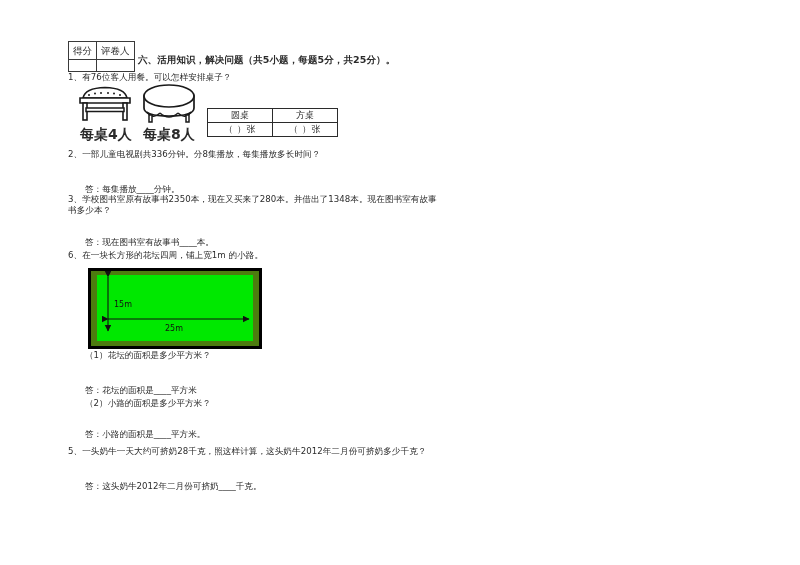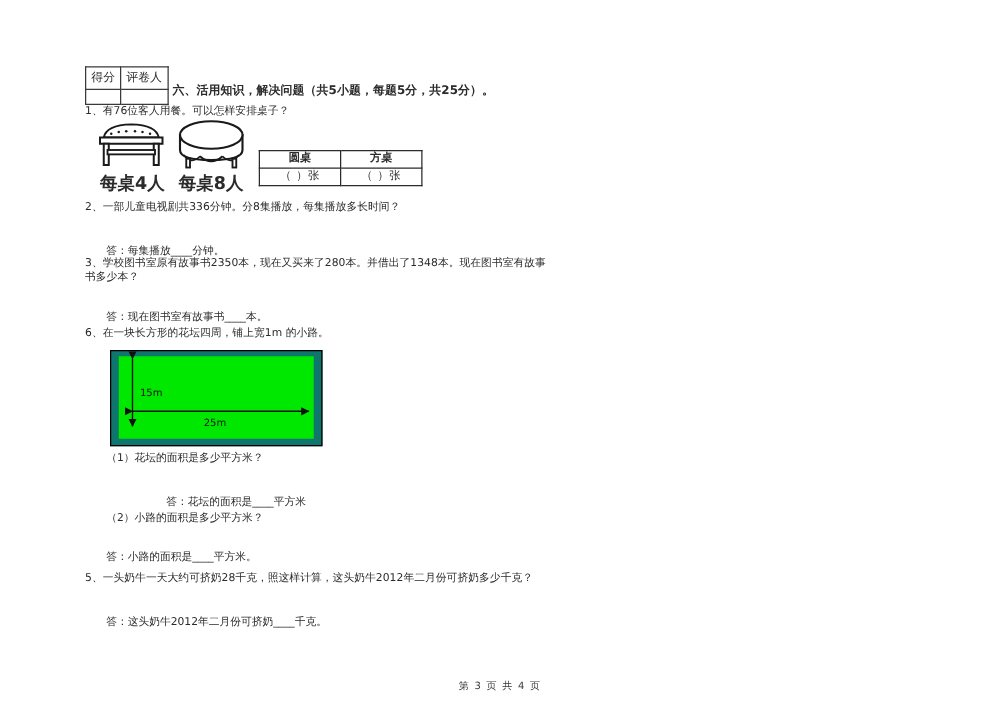--- a/index.html
+++ b/index.html
@@ -10,21 +10,21 @@
   body {
     width: 800px;
     height: 565px;
     position: relative;
     font-family: "DejaVu Sans", "Liberation Sans", sans-serif;
     color: #2b2b2b;
     overflow: hidden;
   }
   .page {
     position: absolute;
-    left: 0; top: 12px;
+    left: 0; top: 0;
     width: 800px; height: 402px;
   }
 
   
   .score-table {
     position: absolute;
     left: 68px;
     top: 41px;
     border-collapse: collapse;
   }
@@ -96,36 +96,36 @@
     border-collapse: collapse;
   }
   .q1-table td {
     border: 1px solid #2b2b2b;
     font-size: 9px;
     text-align: center;
     width: 64px;
     height: 13px;
     padding: 0;
     line-height: 13px;
-    font-weight: bold;
+    font-weight: normal;
   }
   .q1-table td.cell-val {
     font-weight: normal;
     letter-spacing: 0.5px;
   }
 
   
   .bed-box {
     position: absolute;
     left: 88px;
     top: 268px;
     width: 168px;
     height: 75px;
-    border: 1px solid #000000;
-    background: #0f766e;
+    border: 3px solid #000000;
+    background: #4d7c0f;
   }
   .bed-green {
     position: absolute;
     left: 6px;
     top: 4px;
     width: 156px;
     height: 66px;
     background: #00e800;
   }
   .bed-svg { position: absolute; left: 0; top: 0; }
@@ -236,22 +236,21 @@
 
       <line x1="17" y1="6" x2="17" y2="60" stroke="#111" stroke-width="1.1" marker-start="url(#ar)" marker-end="url(#ar)"></line>
 
       <line x1="17" y1="48" x2="158" y2="48" stroke="#111" stroke-width="1.1" marker-start="url(#ar)" marker-end="url(#ar)"></line>
     </svg>
     <div class="dim-label dim-h">15m</div>
     <div class="dim-label dim-w">25m</div>
   </div>
 
   <div class="subq" style="left:85px; top:350px;">（1）花坛的面积是多少平方米？</div>
-  <div class="ansline" style="left:85px; top:385px;margin-left:48px;">答：花坛的面积是____平方米</div>
+  <div class="ansline" style="left:85px; top:385px;">答：花坛的面积是____平方米</div>
   <div class="subq" style="left:85px; top:398px;">（2）小路的面积是多少平方米？</div>
   <div class="ansline" style="left:85px; top:429px;">答：小路的面积是____平方米。</div>
 
   <div class="qline" style="left:68px; top:446px;text-align:center;">5、一头奶牛一天大约可挤奶28千克，照这样计算，这头奶牛2012年二月份可挤奶多少千克？</div>
   <div class="ansline" style="left:85px; top:481px;text-align:right;">答：这头奶牛2012年二月份可挤奶____千克。</div>
 
-  <div class="footer">第 3 页 共 4 页</div>
 
 </div>
 
 </body></html>

